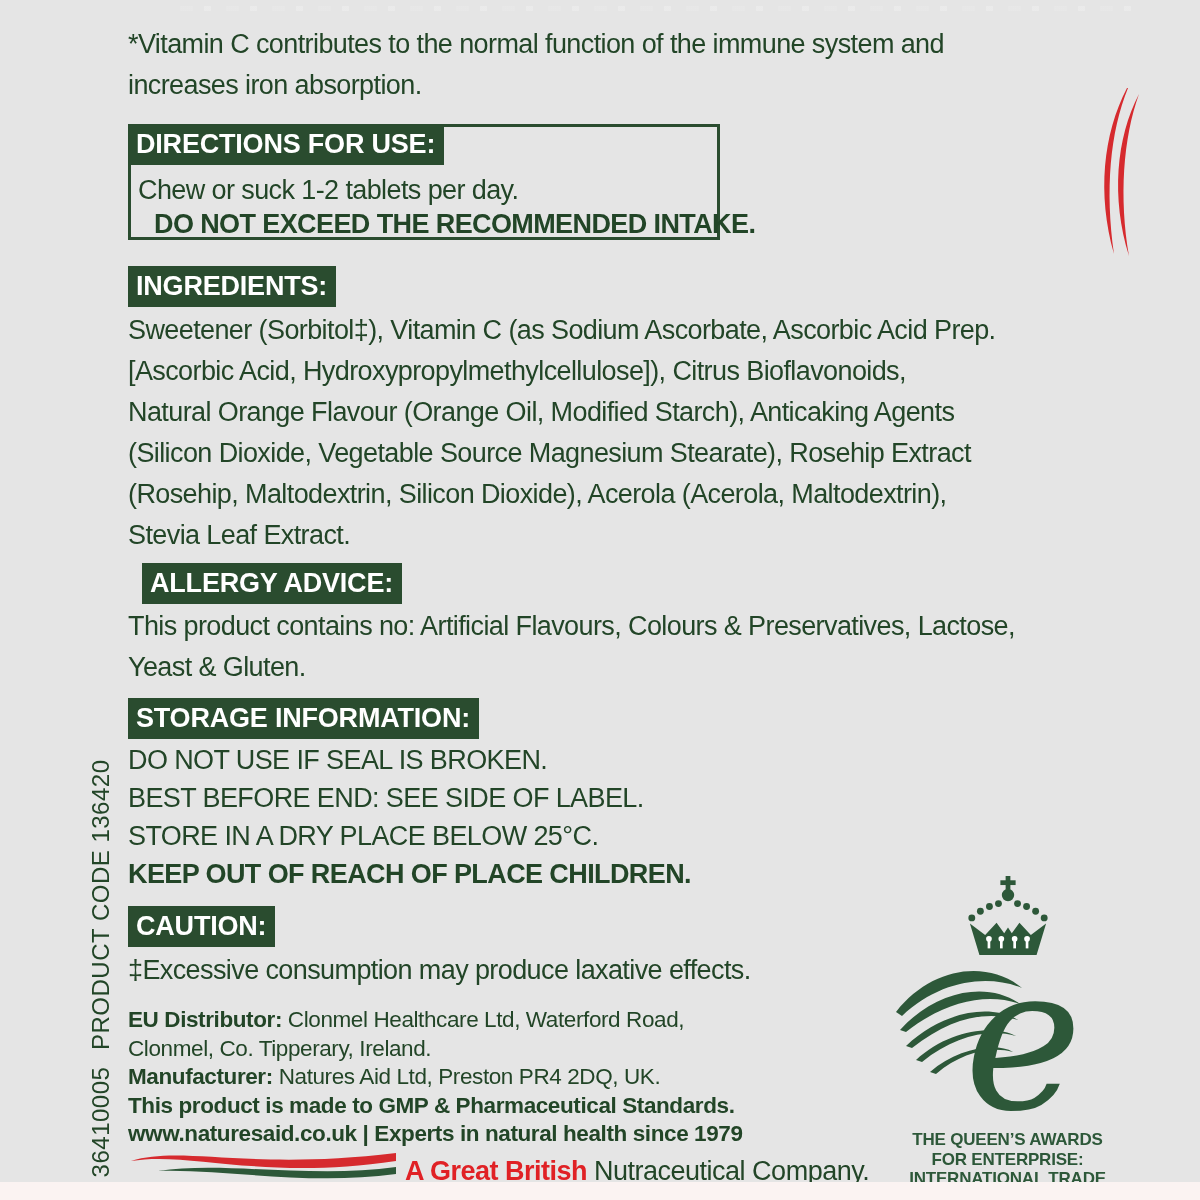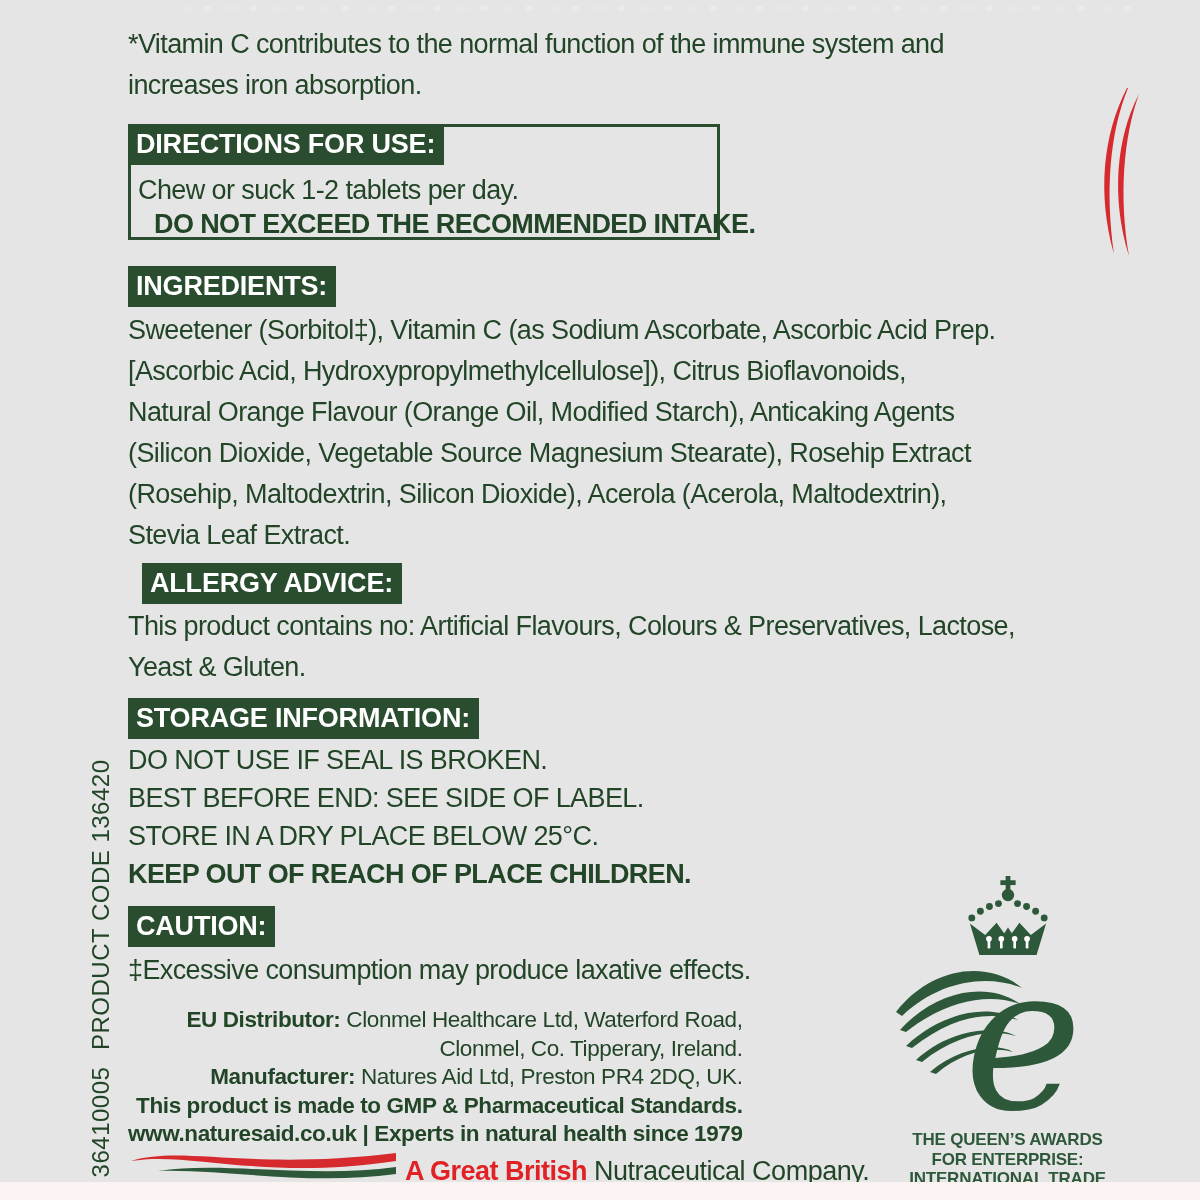--- a/index.html
+++ b/index.html
@@ -37,21 +37,21 @@
   .ingredients-head{left:128px;top:266px;}
   .ingredients-lines{left:128px;top:310px;}
   .allergy-head{left:128px;top:563px;margin-left:14px;}
   .allergy-lines{left:128px;top:606px;}
   .storage-head{left:128px;top:698px;}
   .storage-lines{left:128px;top:741px;}
   .storage-lines .body-text{line-height:38px;}
   .caution-head{left:128px;top:906px;}
   .caution-line{left:128px;top:950px;}
   .bold{font-weight:bold;}
-  .small-print{left:128px;top:1006px;font-size:22.5px;line-height:28.5px;letter-spacing:-0.4px;white-space:nowrap;color:var(--text-green);text-align:right;}
+  .small-print{left:128px;top:1006px;font-size:22.5px;line-height:28.5px;letter-spacing:-0.4px;white-space:nowrap;color:var(--text-green);}
   .tagline{left:405px;top:1156px;font-size:27px;letter-spacing:-0.5px;white-space:nowrap;}
   .tagline .red-part{color:var(--tagline-red);font-weight:bold;}
   .tagline .green-part{color:var(--text-green);}
   .swoosh{left:128px;top:1144px;width:272px;height:40px;}
   
   .vert{transform:rotate(-90deg);font-size:24px;letter-spacing:0.5px;text-align:center;white-space:nowrap;color:var(--text-green);}
   .vert-code{left:-35px;top:902px;width:270px;height:26px;}
   .vert-batch{left:35px;top:1109px;width:130px;height:26px;}
   
   .award{left:885px;top:876px;width:245px;text-align:center;color:var(--award-green);}

